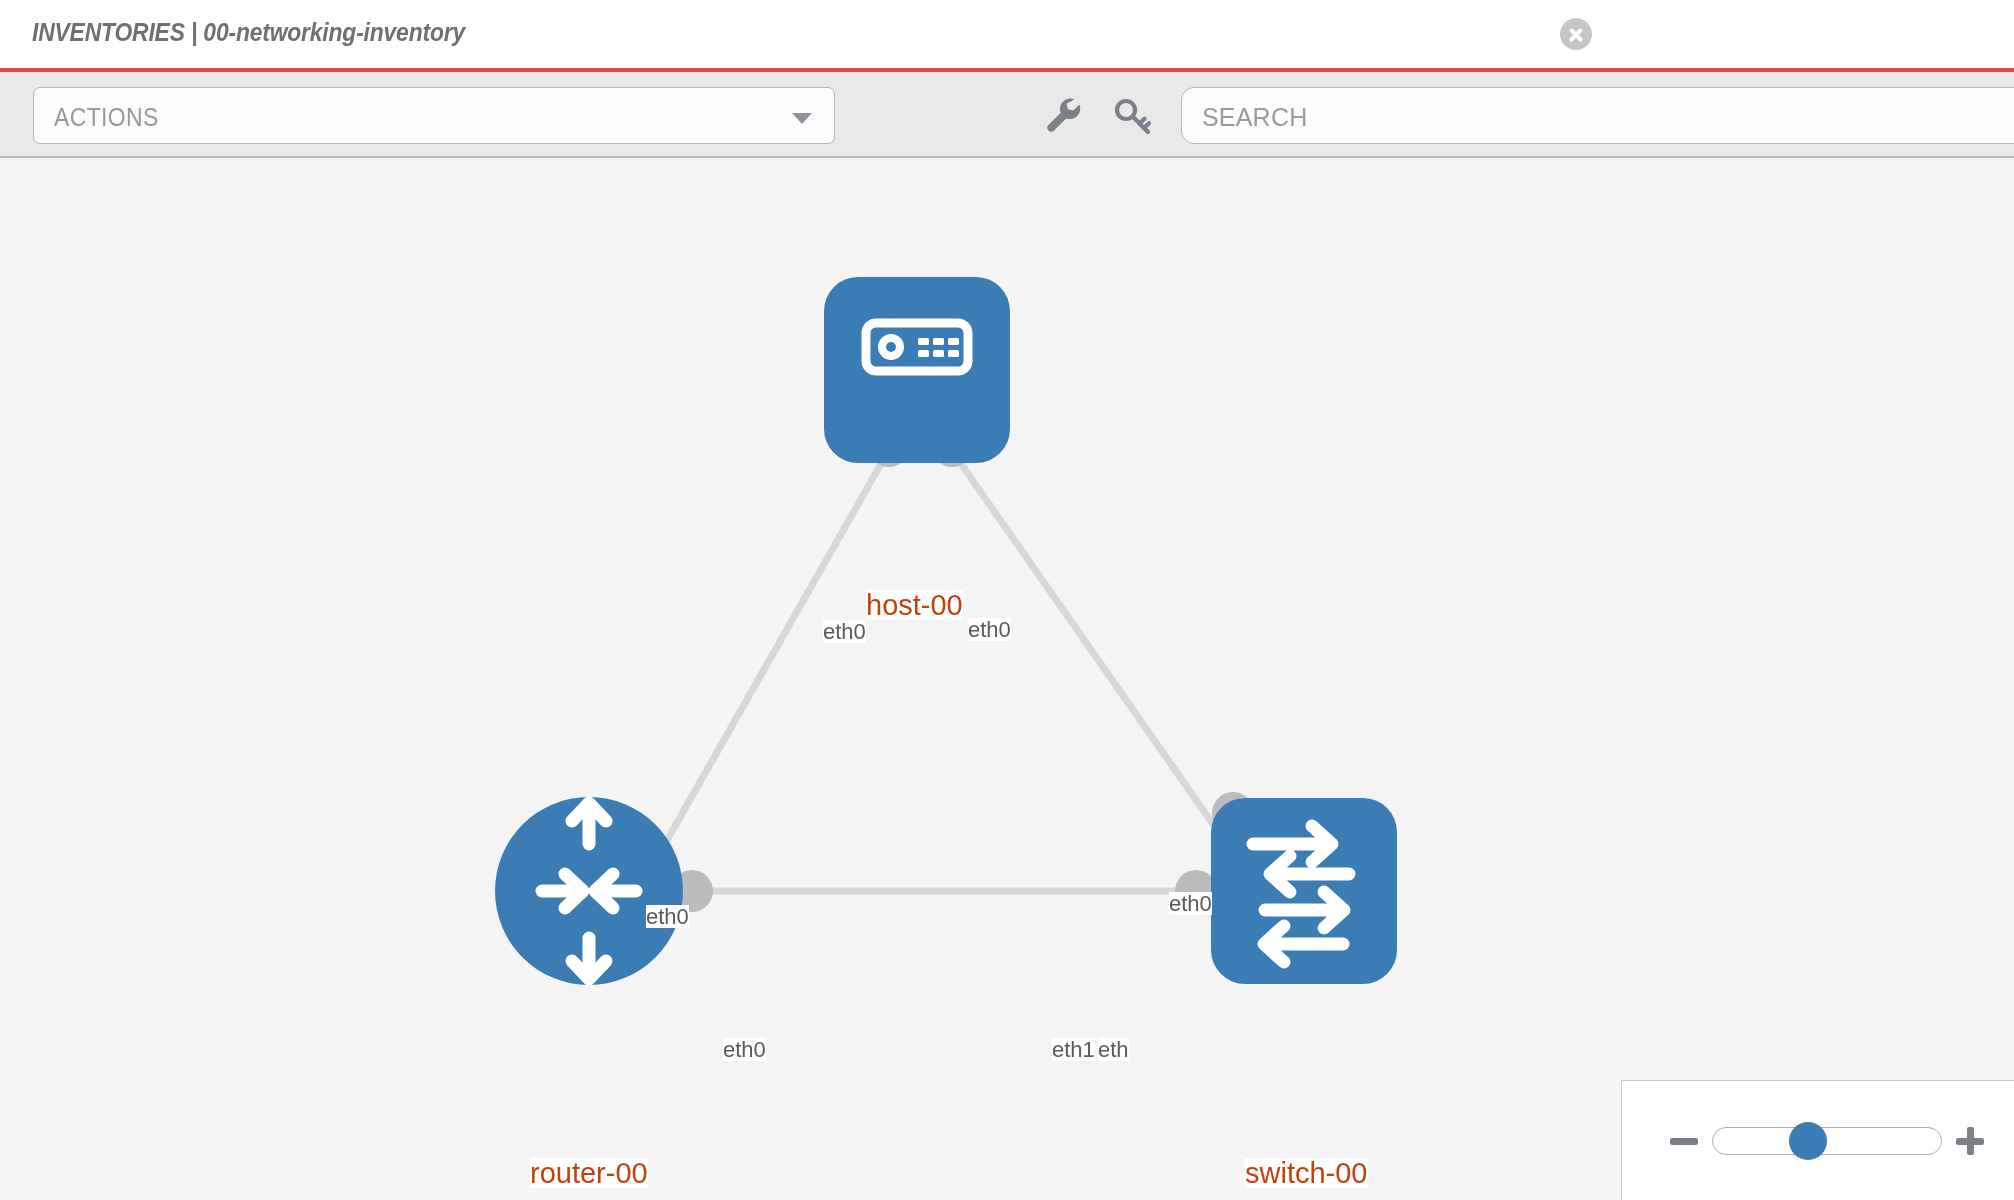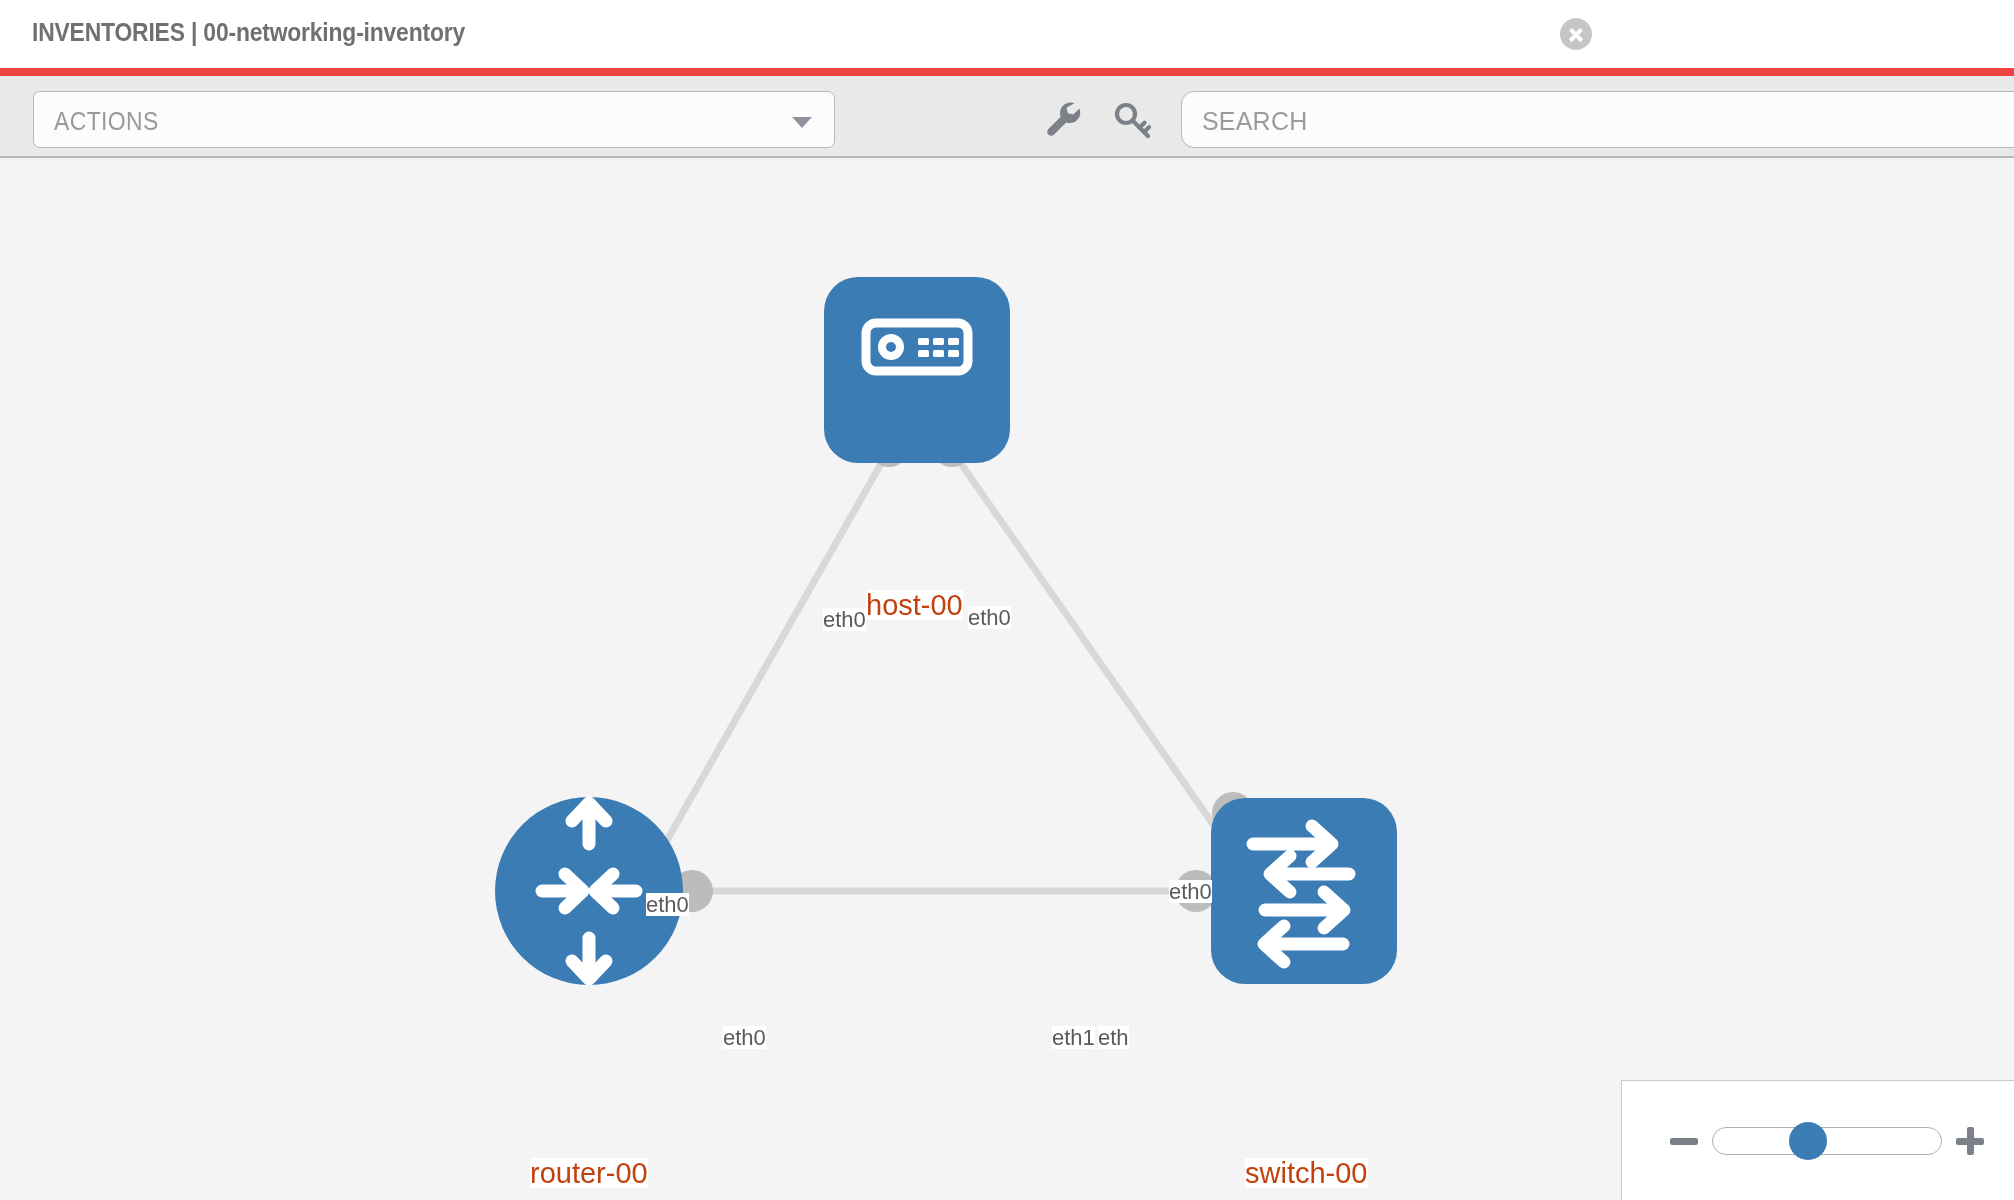--- a/index.html
+++ b/index.html
@@ -16,20 +16,21 @@
   }
 
   
   .header {
     position: absolute;
     left: 0; top: 0;
     width: 1620px;
     height: 68px;
     background: #ffffff;
     box-sizing: border-box;
+    font-style: italic;
   }
   .header-title {
     position: absolute;
     left: 32px;
     top: 17px;
     font-size: 26px;
     font-weight: bold;
     color: #707070;
     letter-spacing: -0.2px;
     transform: scaleX(0.88);
@@ -58,21 +59,21 @@
   .close-btn .x1 { transform: rotate(45deg); }
   .close-btn .x2 { transform: rotate(-45deg); }
 
   
   .toolbar {
     position: absolute;
     left: 0; top: 68px;
     width: 2014px;
     height: 90px;
     background: #e9e9e9;
-    border-top: 8px solid #ef4444;
+    border-top: 4px solid #ef4444;
     border-bottom: 2px solid #b9b9b9;
     box-sizing: border-box;
   }
   .actions-select {
     position: absolute;
     left: 33px;
     top: 15px;
     width: 802px;
     height: 57px;
     background: #fcfcfc;
@@ -153,21 +154,21 @@
 
   
   .nlabel {
     position: absolute;
     background: #ffffff;
     color: #c2410c;
     white-space: nowrap;
     line-height: 1.05;
   }
   .nlabel.big   { font-size: 29px; }
-  .nlabel.small { font-size: 22px; color: #5a5a5a; }
+  .nlabel.small { font-size: 22px; color: #5a5a5a; margin-top: 12px; }
 
   
   .zoom-panel {
     position: absolute;
     left: 1621px;
     top: 1080px;
     width: 393px;
     height: 120px;
     background: #ffffff;
     border-top: 1px solid #c9c9c9;

